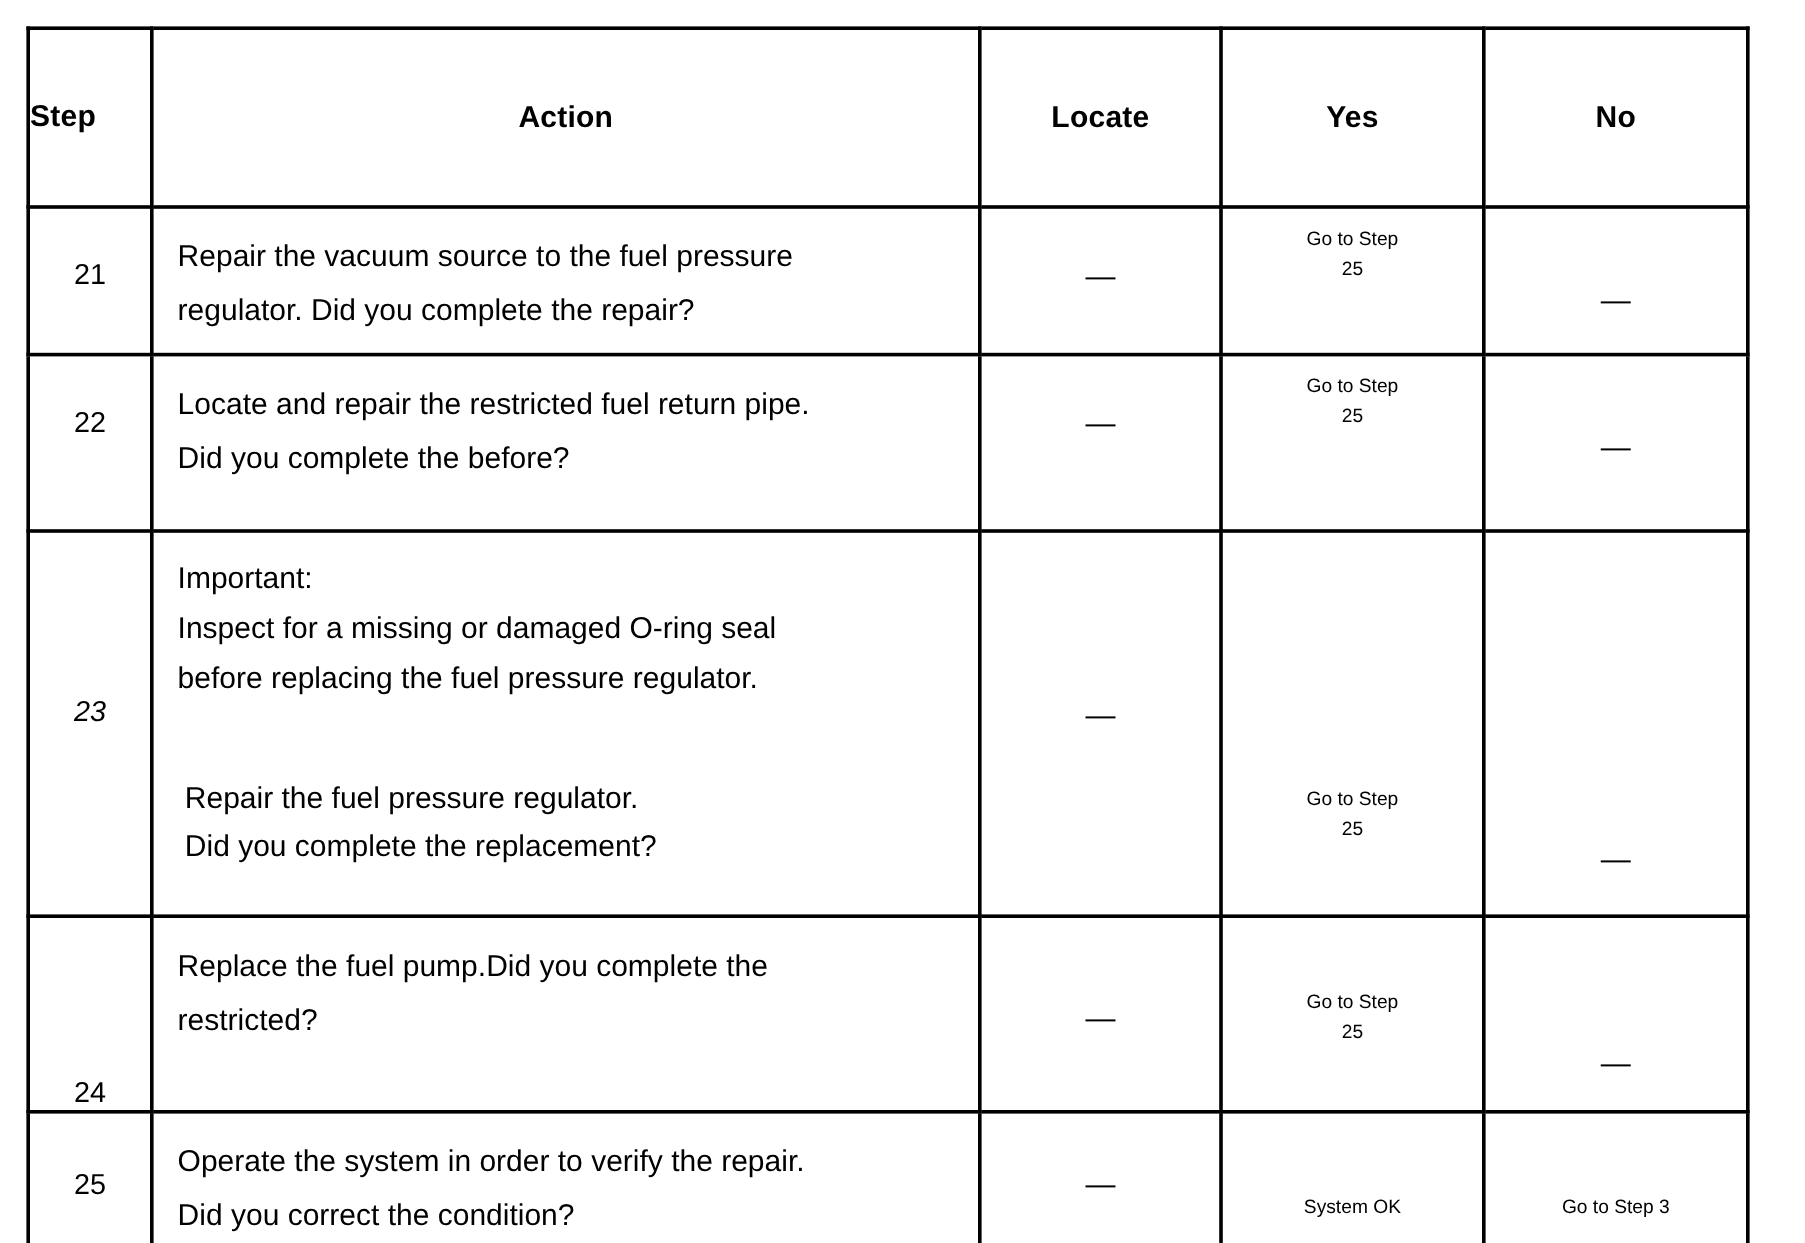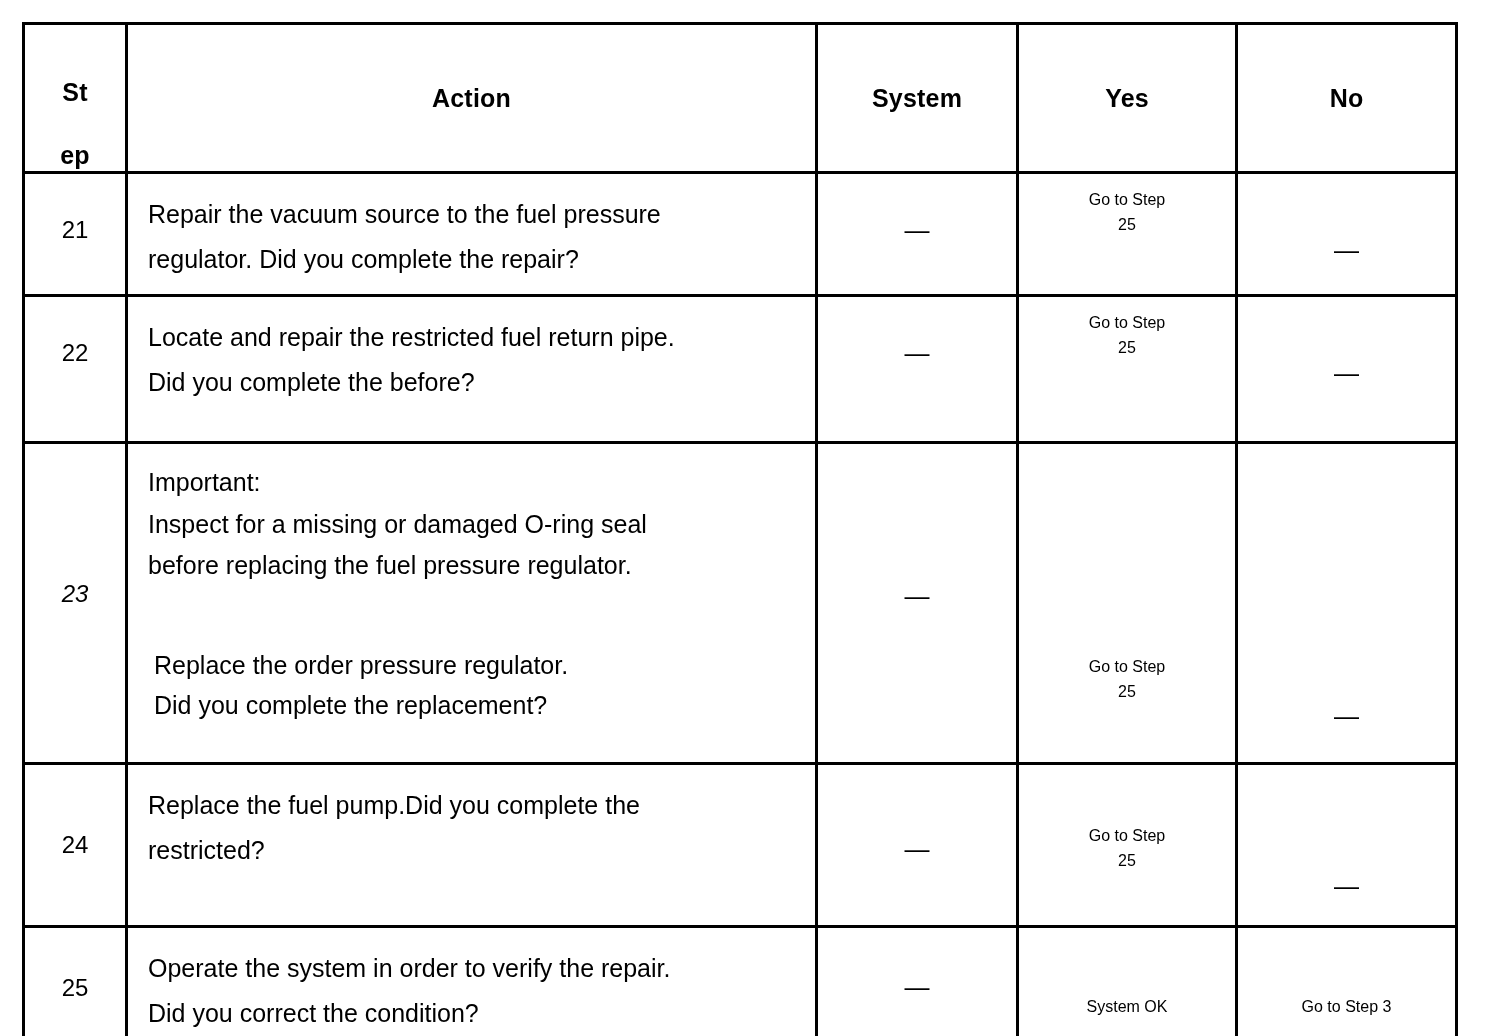--- a/index.html
+++ b/index.html
@@ -56,24 +56,23 @@
     display: flex;
     align-items: center;
     justify-content: center;
     text-align: center;
     font-weight: bold;
     font-size: 25px;
     line-height: 1.38;
     letter-spacing: 0.2px;
   }
   .hdr-cell.stacked {
-    flex-direction: column;
-    justify-content: flex-end;
+    flex-direction: row;
+    justify-content: flex-start;
     line-height: 1.25;
-    gap: 32px;
   }
 
   
   .step-cell {
     display: flex;
     align-items: center;
     justify-content: center;
     text-align: center;
     font-size: 24px;
     height: 100%;
@@ -155,21 +154,21 @@
     line-height: 1.55;
   }
   .r24 .no-inner {
     height: 160px;
     display: flex;
     align-items: flex-start;
     justify-content: center;
     padding-top: 107px;
     box-sizing: border-box;
   }
-  .r24 .step-cell { height: 160px; align-items: center; box-sizing: border-box; }
+  .r24 .step-cell { height: 160px; align-items: flex-end; box-sizing: border-box; }
 
   .r25 .values-inner {
     height: 122px;
     display: flex;
     align-items: flex-start;
     justify-content: center;
     padding-top: 45px;
     box-sizing: border-box;
   }
   .r25 .yes-inner, .r25 .no-inner {
@@ -229,21 +228,21 @@
             <span>ep</span>
           </div>
         </td>
         <td>
           <div class="hdr-cell">
             <span>Action</span>
           </div>
         </td>
         <td>
           <div class="hdr-cell">
-            <span>System</span>
+            <span>Locate</span>
           </div>
         </td>
         <td>
           <div class="hdr-cell">
             <span>Yes</span>
           </div>
         </td>
         <td>
           <div class="hdr-cell">
             <span>No</span>
@@ -319,21 +318,21 @@
         </td>
         <td>
           <div class="action-cell">
             <div class="note-block">
               <div class="action-line">Important:</div>
               <div class="action-line">Inspect for a missing or damaged O-ring seal</div>
               <div class="action-line">before replacing the fuel pressure regulator.</div>
             </div>
             <div class="note-gap"></div>
             <div class="indented">
-              <div class="action-line">Replace the order pressure regulator.</div>
+              <div class="action-line">Repair the fuel pressure regulator.</div>
               <div class="action-line">Did you complete the replacement?</div>
             </div>
           </div>
         </td>
         <td>
           <div class="values-inner">
               <span class="dash">—</span>
             </div>
         </td>
         <td>

